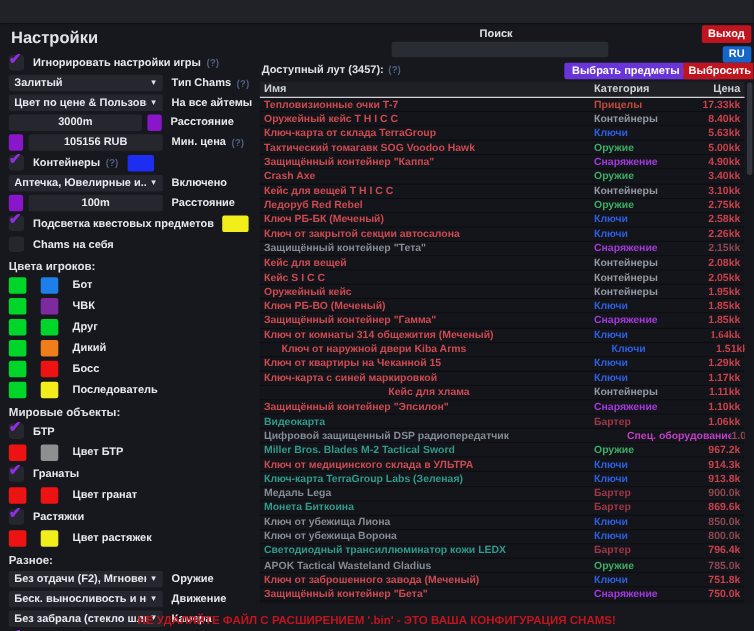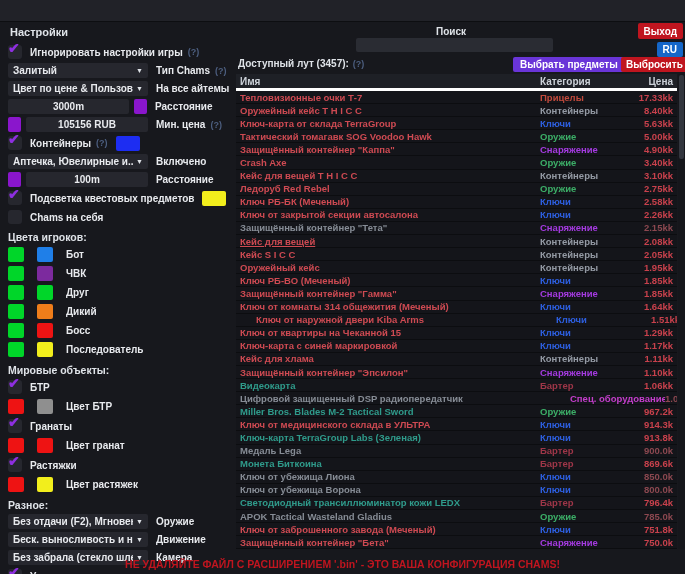--- a/index.html
+++ b/index.html
@@ -1,21 +1,21 @@
 <!DOCTYPE html>
 <html><head>
 <meta charset="utf-8">
 <style>
   html,body{margin:0;padding:0;background:#17181d;width:685px;height:574px;overflow:hidden;
     font-family:"Liberation Sans",sans-serif;-webkit-font-smoothing:antialiased;}
   .window{position:relative;width:685px;height:574px;background:#17181d;}
   .titlebar{position:absolute;left:0;top:0;width:685px;height:21px;background:#212228;border-bottom:1px solid #0d0e11;}
   
   .left-panel{position:absolute;left:8px;top:24px;width:226px;bottom:20px;}
-  .panel-title{color:#dfe3e8;font-size:11px;font-weight:bold;margin:2px 0 6px 2px;}
+  .panel-title{color:#dfe3e8;font-size:15px;font-weight:bold;margin:2px 0 6px 2px;}
   .cb-row{display:flex;align-items:center;height:16px;margin:3px 0;}
   .ctl-row{display:flex;align-items:center;height:15px;margin:3px 0;}
   .cb{width:14px;height:14px;background:#26272e;border-radius:3px;margin-right:8px;position:relative;flex:none;}
   .cb .tick{position:absolute;left:0px;top:-4px;color:#8e2fe0;font-size:14px;font-weight:bold;line-height:14px;}
   .lbl{color:#e8eaee;font-size:10px;font-weight:bold;white-space:nowrap;}
   .help{color:#4d5f80;font-size:9px;font-weight:bold;margin-left:5px;}
   .dropdown{width:140px;height:15px;background:#26272e;border-radius:2px;display:flex;align-items:center;
     padding:0 5px;box-sizing:border-box;flex:none;}
   .dropdown .dval{color:#e8eaee;font-size:10px;font-weight:bold;white-space:nowrap;overflow:hidden;flex:1;}
   .dropdown .arr{color:#dfe3e8;font-size:7px;margin-left:3px;flex:none;}
@@ -34,21 +34,21 @@
     display:flex;align-items:center;padding:0 6px;border-radius:2px;}
   .lang-btn{position:absolute;right:2px;top:42px;height:15px;background:#1566c8;color:#fff;font-size:10px;font-weight:bold;
     display:flex;align-items:center;padding:0 6px;border-radius:2px;}
   .avail-lbl{position:absolute;left:238px;top:58px;color:#dfe3e8;font-size:10px;font-weight:bold;}
   .avail-help{color:#4d5f80;font-size:9px;font-weight:bold;margin-left:4px;}
   .kappa-btn{position:absolute;left:513px;top:57px;height:15px;background:#6a35d8;color:#fff;font-size:10px;font-weight:bold;
     display:flex;align-items:center;padding:0 7px;border-radius:2px;}
   .drop-btn{position:absolute;left:621px;top:57px;height:15px;width:64px;overflow:hidden;background:#c0151f;color:#fff;
     font-size:10px;font-weight:bold;display:flex;align-items:center;padding:0 5px;border-radius:2px;white-space:nowrap;}
   .loot-table{position:absolute;left:236px;top:74px;width:441px;height:475px;overflow:hidden;}
-  .t-head{display:flex;align-items:center;height:14px;background:#1e2026;padding:0 4px;border-bottom:3px solid #ffffff;}
+  .t-head{display:flex;align-items:center;height:14px;background:#1e2026;padding:0 4px;border-bottom:1px solid #ffffff;}
   .t-head span{color:#ccd1d8;font-size:10px;font-weight:bold;}
   .t-row{display:flex;align-items:center;height:12.1px;background:#14151a;border-bottom:1px solid #0c0d10;padding:0 4px;}
   .c-name{width:300px;font-size:9.5px;font-weight:bold;white-space:nowrap;overflow:hidden;flex:none;}
   .c-cat{width:95px;font-size:9.5px;font-weight:bold;white-space:nowrap;overflow:hidden;flex:none;}
   .c-price{flex:1;text-align:right;font-size:9.5px;font-weight:bold;white-space:nowrap;}
   .scrollbar{position:absolute;right:0;top:74px;width:7px;height:475px;background:#15161b;}
   .scroll-thumb{position:absolute;left:1px;top:1px;width:5px;height:84px;background:#33363e;border-radius:2px;}
   .warning-bar{position:absolute;left:0;bottom:4px;width:685px;text-align:center;color:#c0151f;
     font-size:10.5px;font-weight:bold;}
 </style>
@@ -307,21 +307,21 @@
           <span class="c-name" style="color: rgb(206, 74, 82);">Ключ от закрытой секции автосалона</span>
           <span class="c-cat" style="color: rgb(45, 95, 224);">Ключи</span>
           <span class="c-price" style="color: rgb(200, 65, 76);">2.26kk</span>
         </div>
         <div class="t-row">
           <span class="c-name" style="color: rgb(134, 140, 149);">Защищённый контейнер "Тета"</span>
           <span class="c-cat" style="color: rgb(164, 58, 224);">Снаряжение</span>
           <span class="c-price" style="color: rgb(140, 72, 80);">2.15kk</span>
         </div>
         <div class="t-row">
-          <span class="c-name" style="color: rgb(206, 74, 82); text-decoration: underline;">Кейс для вещей</span>
+          <span class="c-name" style="color: rgb(206, 74, 82);">Кейс для вещей</span>
           <span class="c-cat" style="color: rgb(148, 154, 164);">Контейнеры</span>
           <span class="c-price" style="color: rgb(200, 65, 76);">2.08kk</span>
         </div>
         <div class="t-row">
           <span class="c-name" style="color: rgb(206, 74, 82);">Кейс S I C C</span>
           <span class="c-cat" style="color: rgb(148, 154, 164);">Контейнеры</span>
           <span class="c-price" style="color: rgb(200, 65, 76);">2.05kk</span>
         </div>
         <div class="t-row">
           <span class="c-name" style="color: rgb(206, 74, 82);">Оружейный кейс</span>
@@ -334,39 +334,39 @@
           <span class="c-price" style="color: rgb(200, 65, 76);">1.85kk</span>
         </div>
         <div class="t-row">
           <span class="c-name" style="color: rgb(206, 74, 82);">Защищённый контейнер "Гамма"</span>
           <span class="c-cat" style="color: rgb(164, 58, 224);">Снаряжение</span>
           <span class="c-price" style="color: rgb(200, 65, 76);">1.85kk</span>
         </div>
         <div class="t-row">
           <span class="c-name" style="color: rgb(206, 74, 82);">Ключ от комнаты 314 общежития (Меченый)</span>
           <span class="c-cat" style="color: rgb(45, 95, 224);">Ключи</span>
-          <span class="c-price" style="color: rgb(200, 65, 76);">1.64kk</span>
+          <span class="c-price" style="color: rgb(200, 65, 76); font-family: Liberation Serif, serif;">1.64kk</span>
         </div>
         <div class="t-row">
           <span class="c-name" style="color: rgb(206, 74, 82); margin-left: 16px;">Ключ от наружной двери Kiba Arms</span>
           <span class="c-cat" style="color: rgb(45, 95, 224);">Ключи</span>
           <span class="c-price" style="color: rgb(200, 65, 76);">1.51kk</span>
         </div>
         <div class="t-row">
           <span class="c-name" style="color: rgb(206, 74, 82);">Ключ от квартиры на Чеканной 15</span>
           <span class="c-cat" style="color: rgb(45, 95, 224);">Ключи</span>
           <span class="c-price" style="color: rgb(200, 65, 76);">1.29kk</span>
         </div>
         <div class="t-row">
           <span class="c-name" style="color: rgb(206, 74, 82);">Ключ-карта с синей маркировкой</span>
           <span class="c-cat" style="color: rgb(45, 95, 224);">Ключи</span>
           <span class="c-price" style="color: rgb(200, 65, 76);">1.17kk</span>
         </div>
         <div class="t-row">
-          <span class="c-name" style="color: rgb(206, 74, 82);">Кейс для хлама</span>
+          <span class="c-name" style="color: rgb(206, 74, 82); text-align: center;">Кейс для хлама</span>
           <span class="c-cat" style="color: rgb(148, 154, 164);">Контейнеры</span>
           <span class="c-price" style="color: rgb(200, 65, 76);">1.11kk</span>
         </div>
         <div class="t-row">
           <span class="c-name" style="color: rgb(206, 74, 82);">Защищённый контейнер "Эпсилон"</span>
           <span class="c-cat" style="color: rgb(164, 58, 224);">Снаряжение</span>
           <span class="c-price" style="color: rgb(200, 65, 76);">1.10kk</span>
         </div>
         <div class="t-row">
           <span class="c-name" style="color: rgb(47, 155, 139);">Видеокарта</span>

